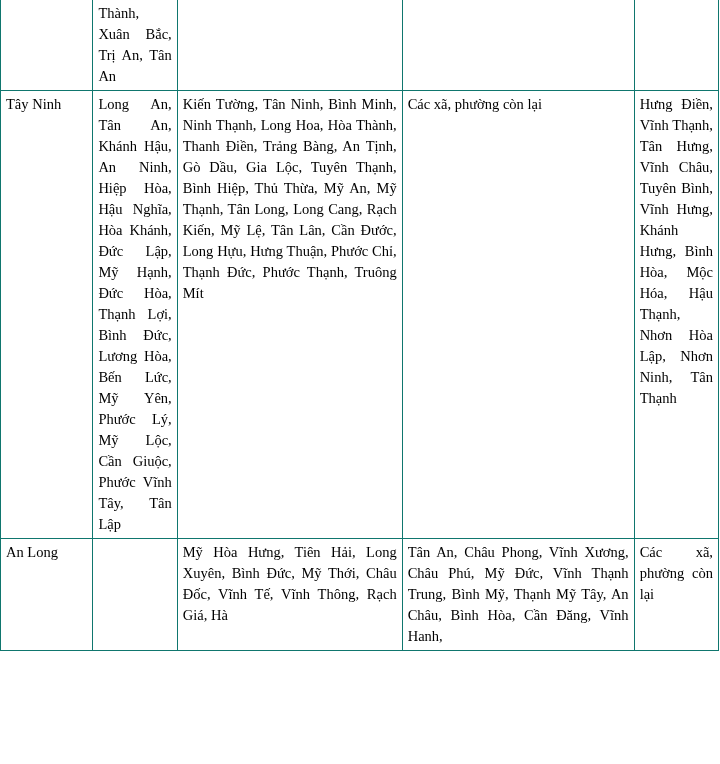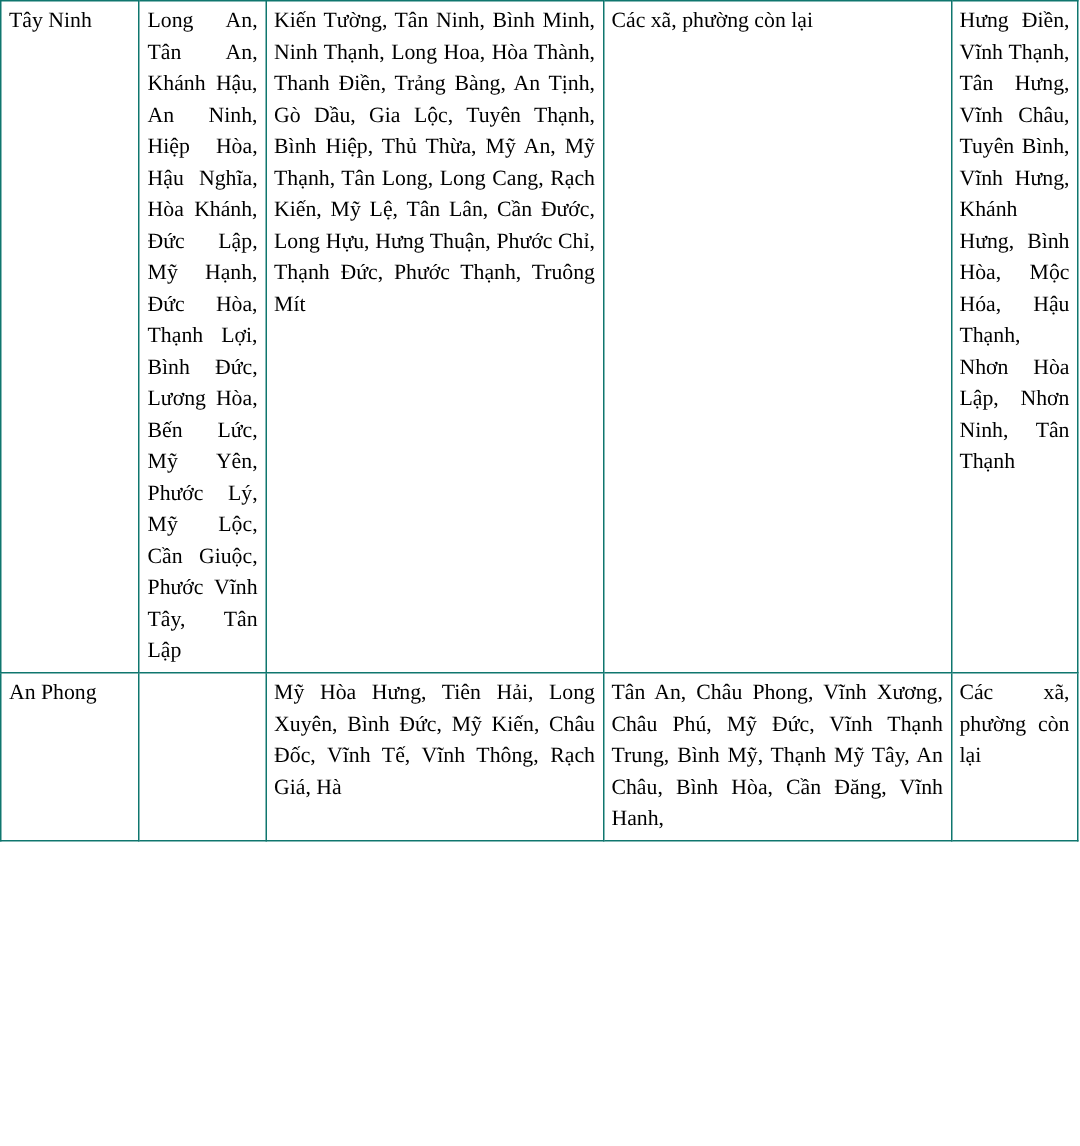--- a/index.html
+++ b/index.html
@@ -59,32 +59,39 @@
   <table class="doc-table">
     <colgroup>
       <col class="col-prov">
       <col class="col-a">
       <col class="col-b">
       <col class="col-c">
       <col class="col-d">
     </colgroup>
     <tbody>
 
+      <tr class="row-continued">
+        <td class="nowrap-left"></td>
+        <td>Thành, Xuân Bắc, Trị An, Tân An</td>
+        <td></td>
+        <td></td>
+        <td></td>
+      </tr>
 
       <tr>
         <td class="nowrap-left">Tây Ninh</td>
         <td>Long An, Tân An, Khánh Hậu, An Ninh, Hiệp Hòa, Hậu Nghĩa, Hòa Khánh, Đức Lập, Mỹ Hạnh, Đức Hòa, Thạnh Lợi, Bình Đức, Lương Hòa, Bến Lức, Mỹ Yên, Phước Lý, Mỹ Lộc, Cần Giuộc, Phước Vĩnh Tây, Tân Lập</td>
         <td>Kiến Tường, Tân Ninh, Bình Minh, Ninh Thạnh, Long Hoa, Hòa Thành, Thanh Điền, Trảng Bàng, An Tịnh, Gò Dầu, Gia Lộc, Tuyên Thạnh, Bình Hiệp, Thủ Thừa, Mỹ An, Mỹ Thạnh, Tân Long, Long Cang, Rạch Kiến, Mỹ Lệ, Tân Lân, Cần Đước, Long Hựu, Hưng Thuận, Phước Chỉ, Thạnh Đức, Phước Thạnh, Truông Mít</td>
         <td>Các xã, phường còn lại</td>
         <td>Hưng Điền, Vĩnh Thạnh, Tân Hưng, Vĩnh Châu, Tuyên Bình, Vĩnh Hưng, Khánh Hưng, Bình Hòa, Mộc Hóa, Hậu Thạnh, Nhơn Hòa Lập, Nhơn Ninh, Tân Thạnh</td>
       </tr>
 
       <tr>
-        <td class="nowrap-left">An Phong</td>
+        <td class="nowrap-left">An Long</td>
         <td></td>
-        <td>Mỹ Hòa Hưng, Tiên Hải, Long Xuyên, Bình Đức, Mỹ Kiến, Châu Đốc, Vĩnh Tế, Vĩnh Thông, Rạch Giá, Hà</td>
+        <td>Mỹ Hòa Hưng, Tiên Hải, Long Xuyên, Bình Đức, Mỹ Thới, Châu Đốc, Vĩnh Tế, Vĩnh Thông, Rạch Giá, Hà</td>
         <td>Tân An, Châu Phong, Vĩnh Xương, Châu Phú, Mỹ Đức, Vĩnh Thạnh Trung, Bình Mỹ, Thạnh Mỹ Tây, An Châu, Bình Hòa, Cần Đăng, Vĩnh Hanh,</td>
         <td>Các xã, phường còn lại</td>
       </tr>
 
     </tbody>
   </table>
 </div>
 
 </body></html>

